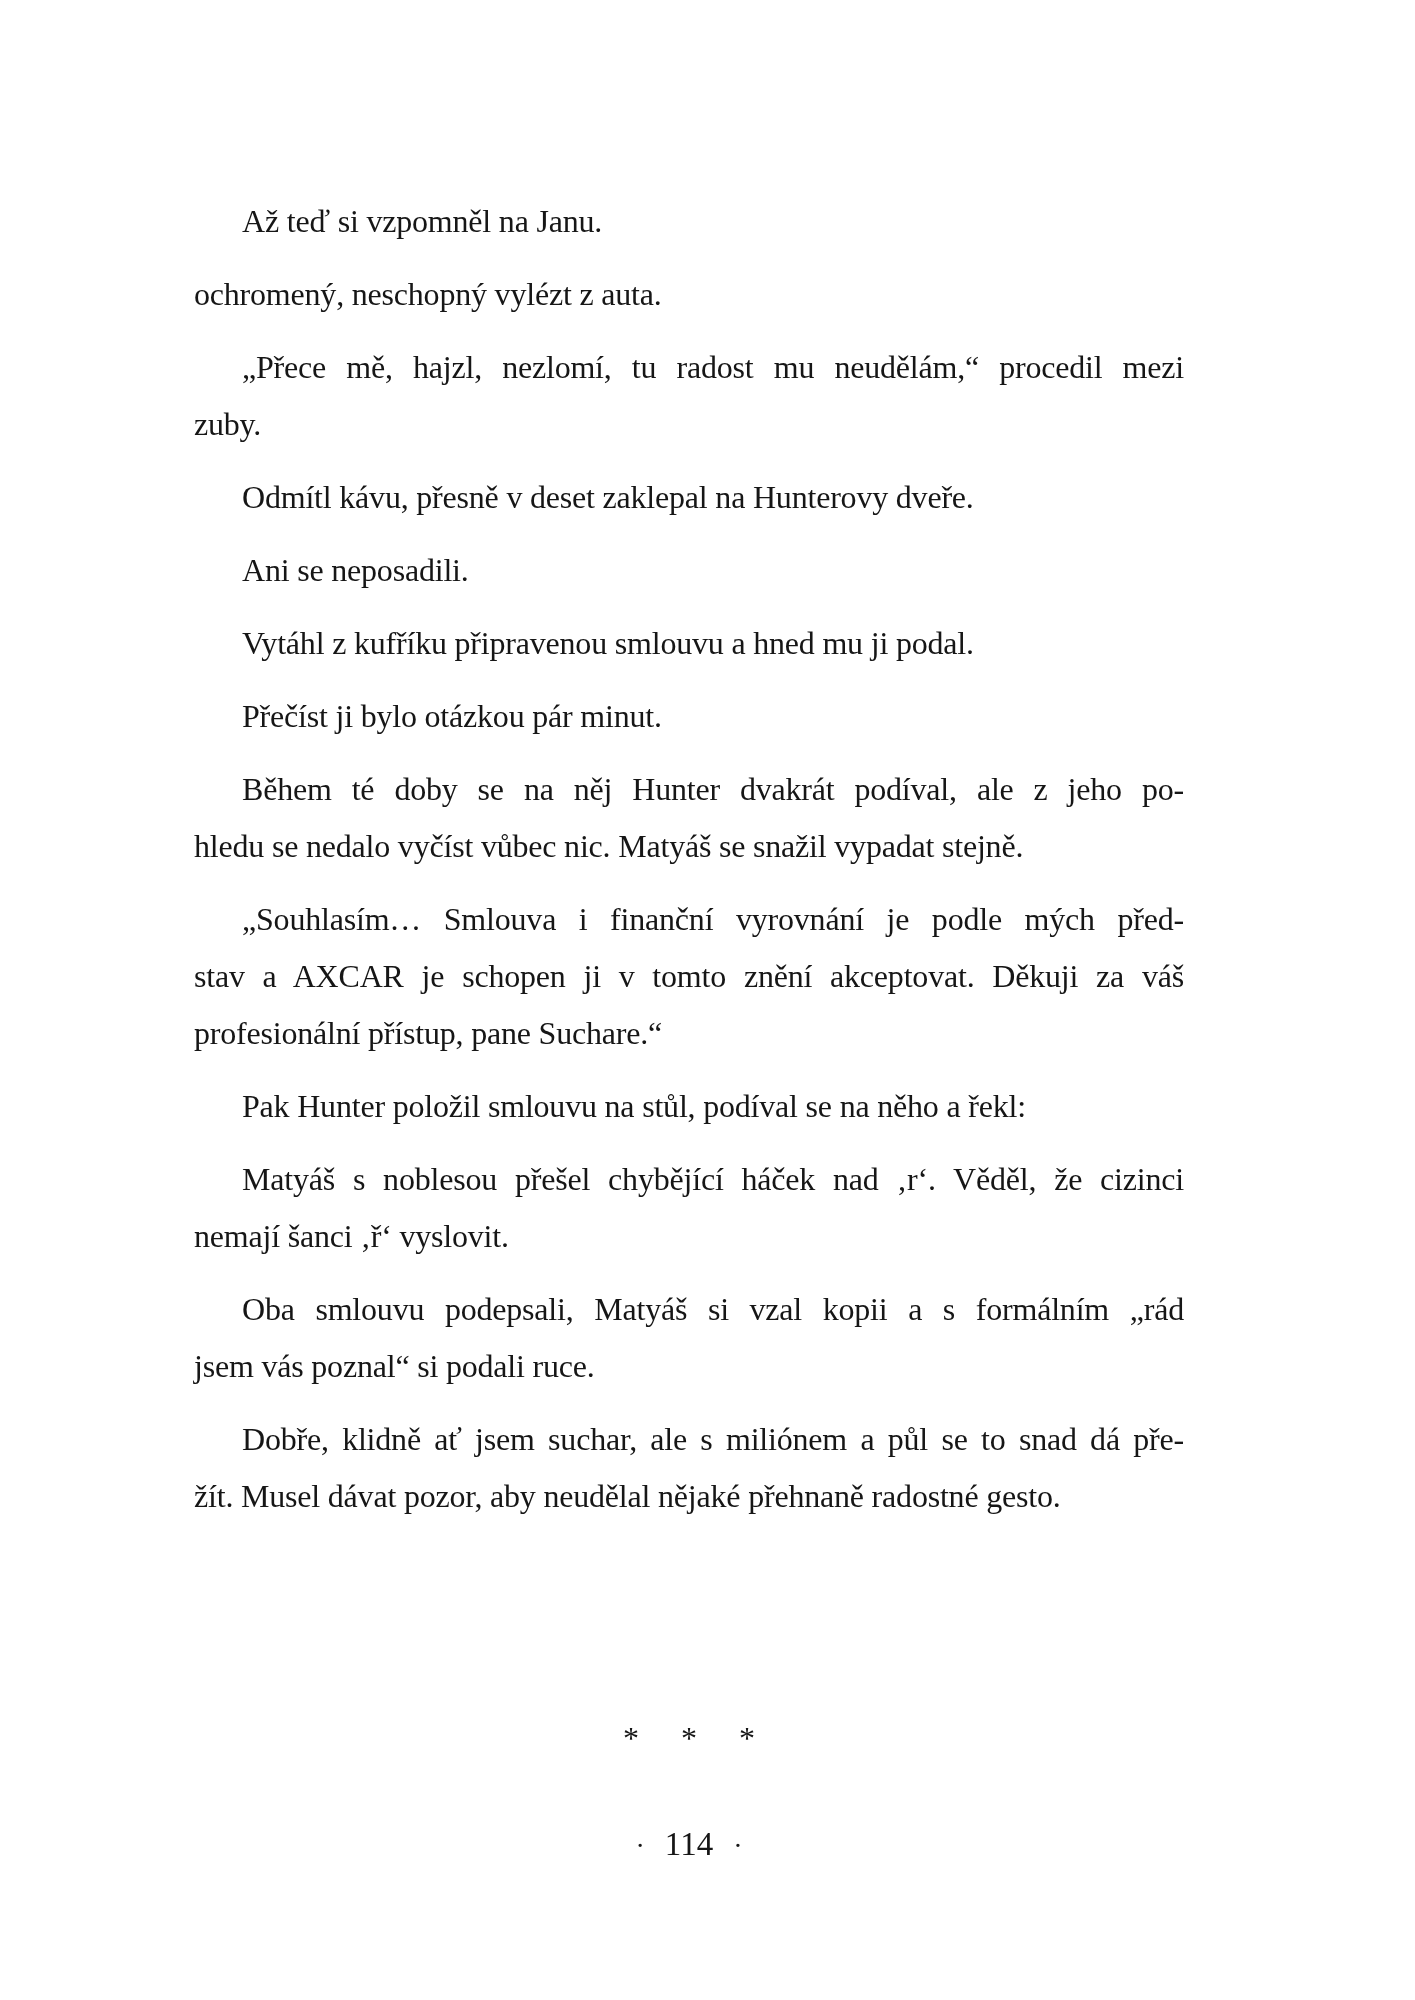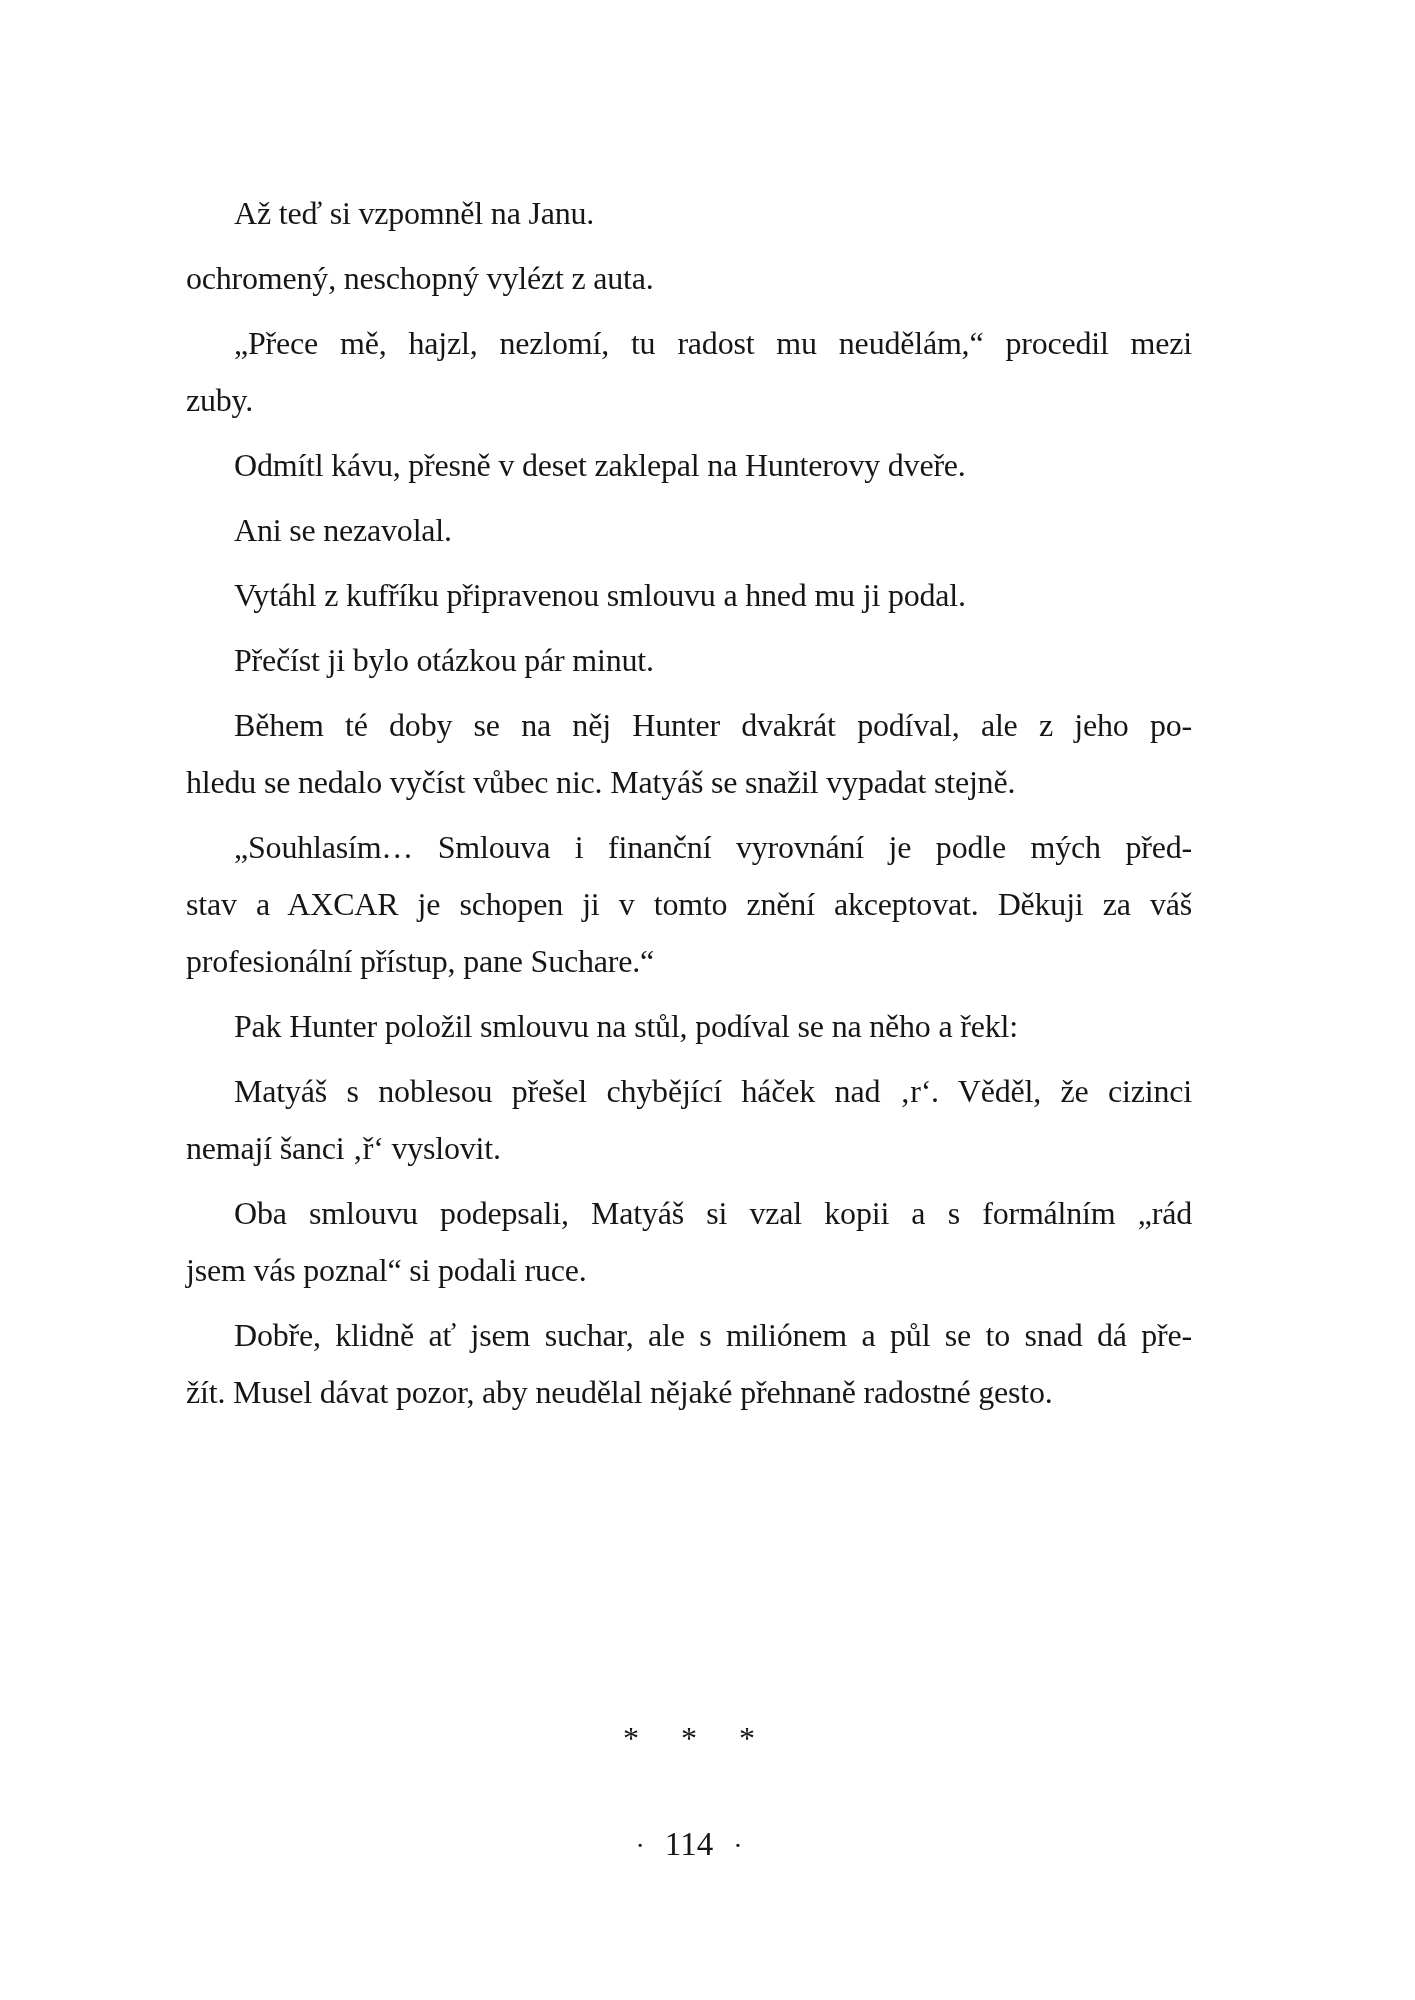--- a/index.html
+++ b/index.html
@@ -16,21 +16,21 @@
     font-family: "Liberation Serif", "DejaVu Serif", serif;
     color: #161616;
   }
   #text-block {
     position: absolute;
     left: 178px;
     top: 177px;
     width: 1022px;
   }
   .paragraph {
-    margin: 8px;
+    margin: 16px;
     padding: 0;
   }
   .line {
     font-size: 32px;
     line-height: 57px;
     height: 57px;
     white-space: nowrap;
     letter-spacing: -0.2px;
     text-align: justify;
     text-align-last: justify;
@@ -93,21 +93,21 @@
     <div class="paragraph">
       <div class="line pfirst">„Přece mě, hajzl, nezlomí, tu radost mu neudělám,“ procedil mezi</div>
       <div class="line plast">zuby.</div>
     </div>
 
     <div class="paragraph">
       <div class="line pfirst plast">Odmítl kávu, přesně v deset zaklepal na Hunterovy dveře.</div>
     </div>
 
     <div class="paragraph">
-      <div class="line pfirst plast">Ani se nezavolal.</div>
+      <div class="line pfirst plast">Ani se neposadili.</div>
     </div>
 
     <div class="paragraph">
       <div class="line pfirst plast">Vytáhl z kufříku připravenou smlouvu a hned mu ji podal.</div>
     </div>
 
     <div class="paragraph">
       <div class="line pfirst plast">Přečíst ji bylo otázkou pár minut.</div>
     </div>
 

